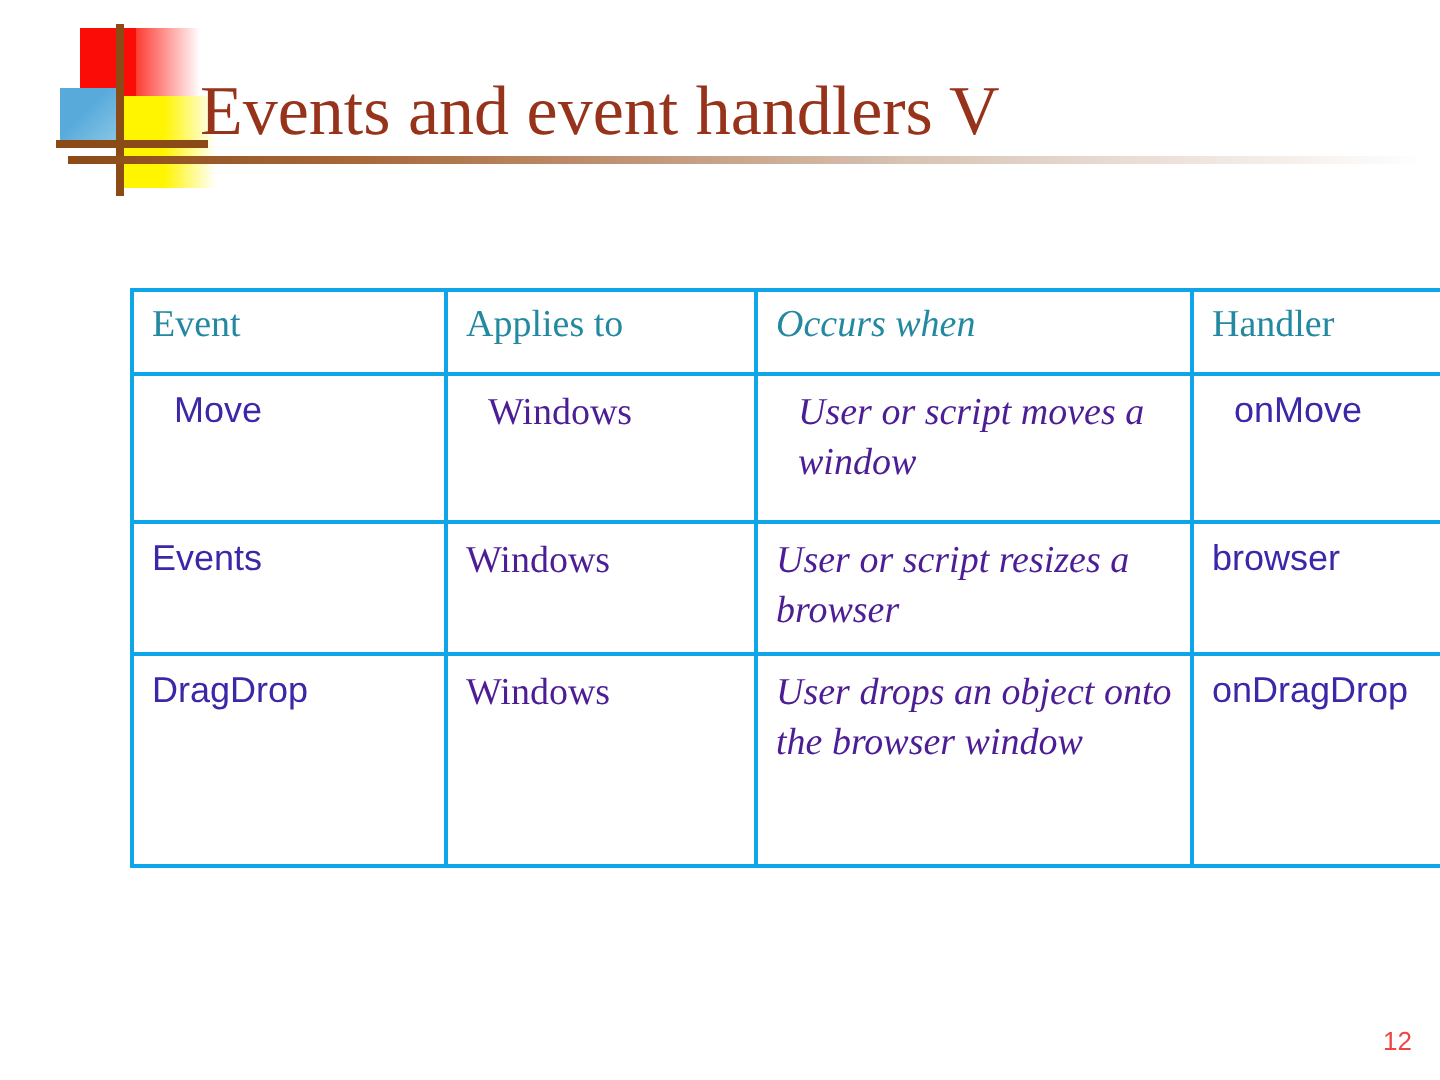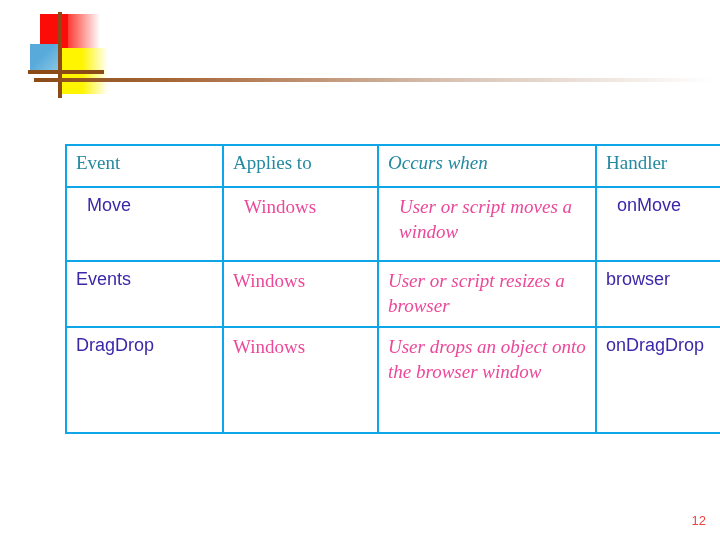--- a/index.html
+++ b/index.html
@@ -133,21 +133,21 @@
     font-size: 19px;
     line-height: 22px;
   }
   .ev-txt {
     color: #3b28a8;
     font-family: "Liberation Sans", sans-serif;
     font-size: 18px;
     line-height: 22px;
   }
   .pl-txt {
-    color: #ec4899;
+    color: #4c1d95;
     font-family: "Liberation Serif", serif;
     font-size: 19px;
     line-height: 25px;
   }
 
   tr.r1 td { height: 60px; padding-left: 20px; }
   tr.r2 td { height: 52px; }
   tr.r3 td { height: 92px; }
 
   
@@ -168,20 +168,21 @@
   <div class="logo">
     <div class="red-fade"></div>
     <div class="red-sq"></div>
     <div class="yellow-fade"></div>
     <div class="yellow-sq"></div>
     <div class="blue-fade"></div>
     <div class="v-bar"></div>
     <div class="h-bar"></div>
   </div>
 
+  <div class="title">Events and event handlers V</div>
   <div class="title-rule"></div>
 
   <div class="tbl-wrap">
     <table class="data">
       <tbody>
           <tr class="hdr">
         <td class="c1">
           <span class="th-txt">Event</span>
         </td>
         <td class="c2">

